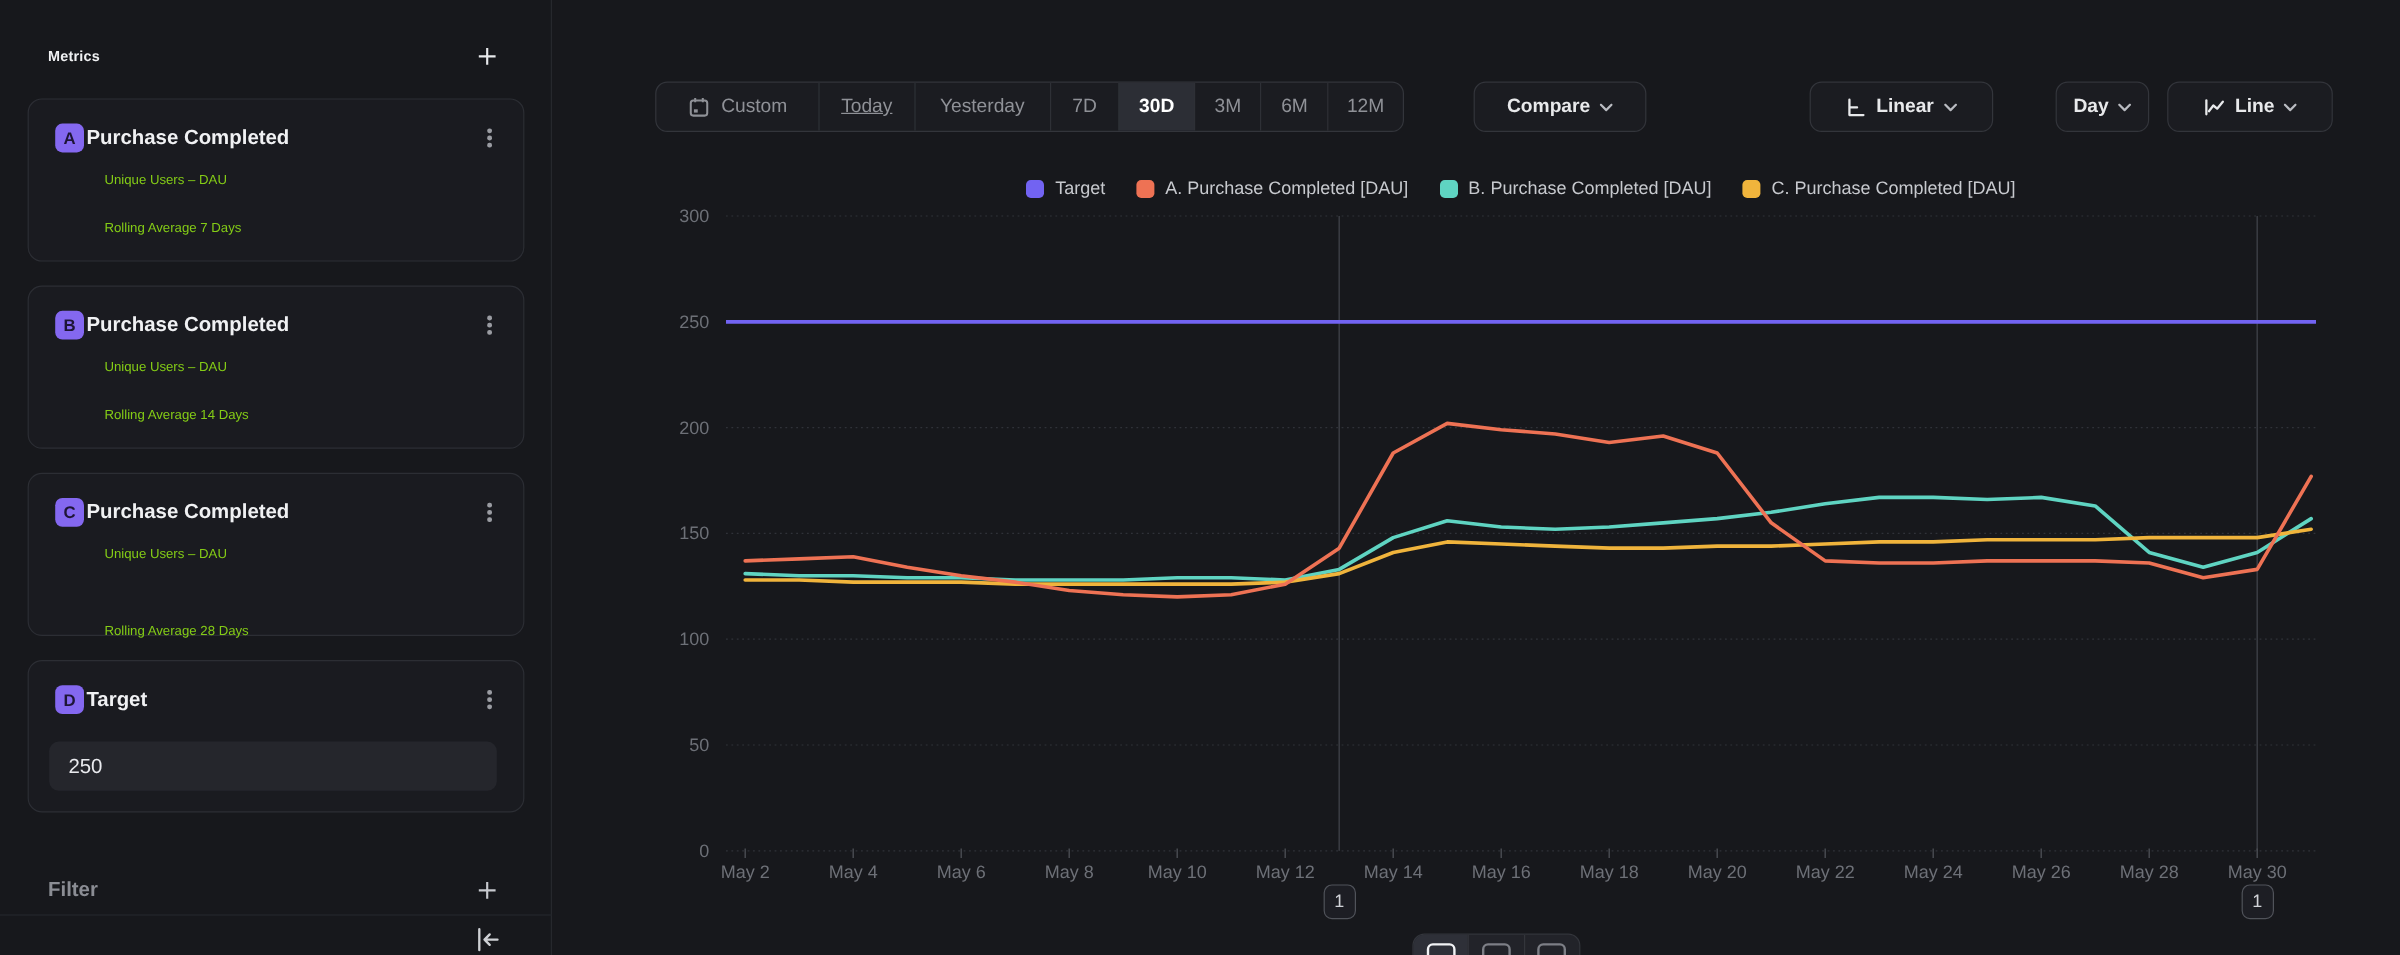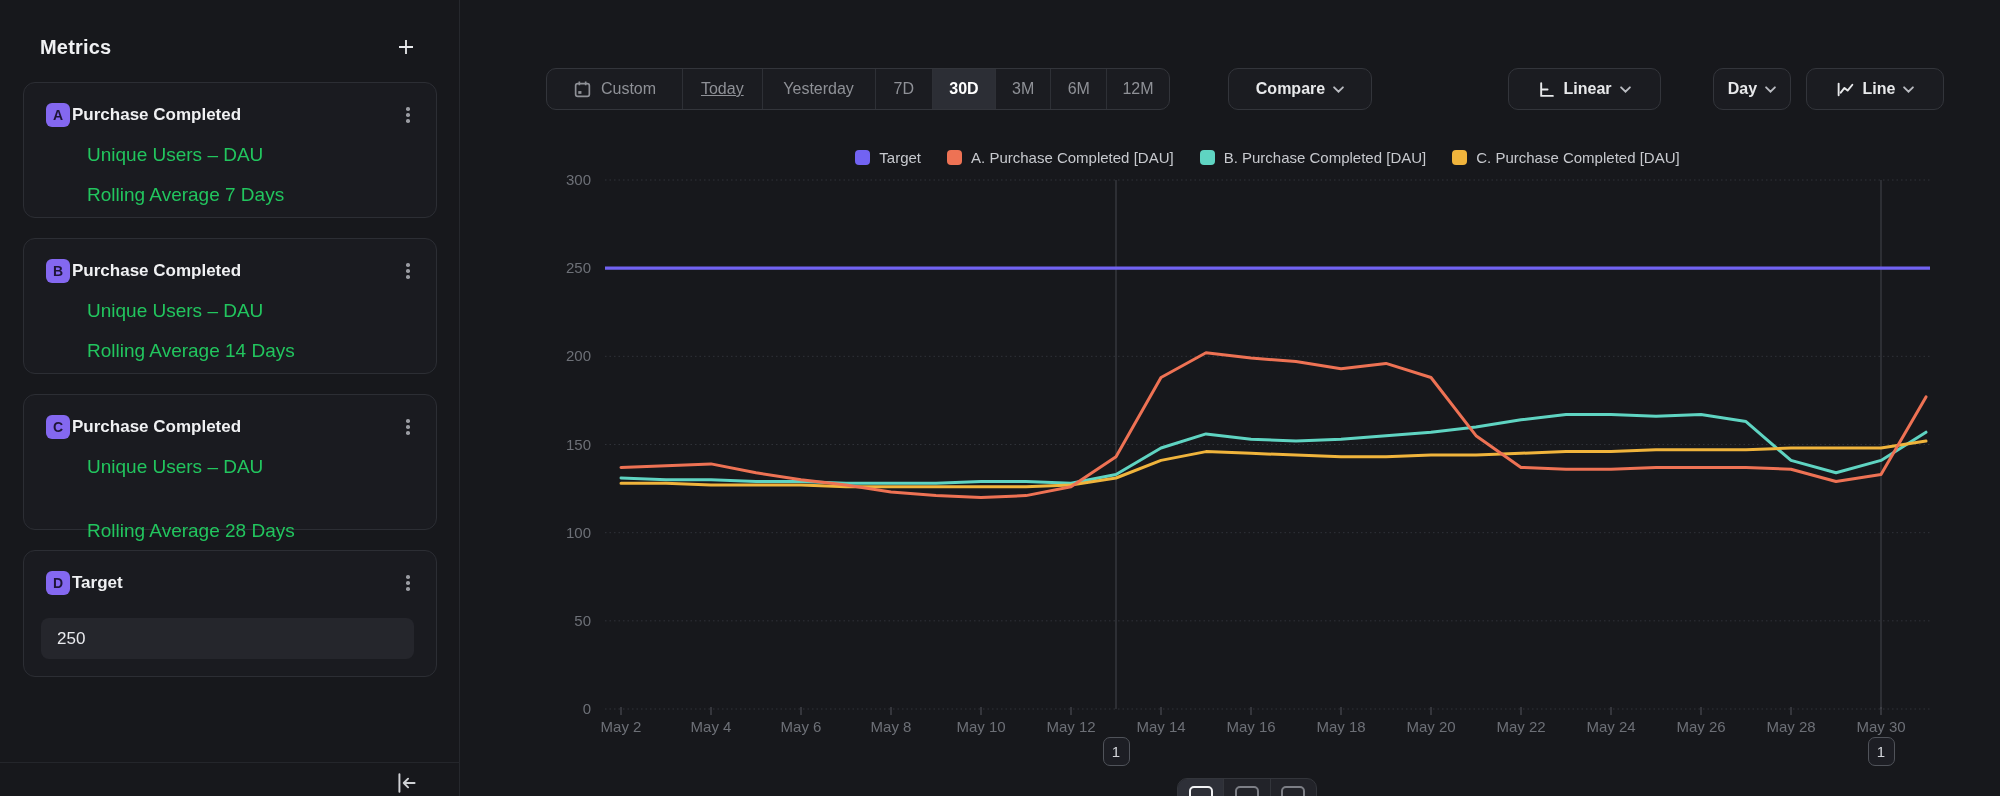--- a/index.html
+++ b/index.html
@@ -5,33 +5,33 @@
   * { margin:0; padding:0; box-sizing:border-box; }
   html,body { width:2000px; height:796px; overflow:hidden; background:#17181c;
     font-family:"Liberation Sans", sans-serif; }
   .app { position:relative; width:2000px; height:796px; background:#17181c; color:#ececef; }
 
   
   .sidebar { position:absolute; left:0; top:0; width:460px; height:796px;
     border-right:1px solid #26282d; }
   .sb-header { position:absolute; left:40px; top:34px; right:40px; display:flex;
     align-items:center; justify-content:space-between; }
-  .sb-title { font-size:20px; font-weight:700; color:#f0f1f3; letter-spacing:.2px; }
+  .sb-title { font-size:12px; font-weight:700; color:#f0f1f3; letter-spacing:.2px; }
   .icon-btn { width:26px; height:26px; display:flex; align-items:center; justify-content:center;
     cursor:pointer; background:none; border:none; }
   .card { position:absolute; left:23px; width:414px; border:1px solid #2c2e34;
     border-radius:12px; background:#1a1b20; }
   .card-head { position:absolute; left:22px; top:20px; right:20px; display:flex; align-items:center; }
   .badge { width:24px; height:24px; border-radius:6px; background:#8468f0; color:#1e1537;
     font-size:14px; font-weight:700; display:flex; align-items:center; justify-content:center; flex:0 0 auto; }
   .card-title { margin-left:2px; font-size:17px; font-weight:700; color:#f0f1f3; flex:1 1 auto; }
   .kebab { width:16px; height:22px; display:flex; flex-direction:column; align-items:center;
     justify-content:center; gap:2.5px; cursor:pointer; }
   .kebab i { width:3.5px; height:3.5px; border-radius:50%; background:#9a9ca2; }
-  .card-line { position:absolute; left:63px; font-size:19px; color:#22c55e; }
+  .card-line { position:absolute; left:63px; font-size:11px; color:#84cc16; }
   .target-input { position:absolute; left:17px; top:67px; width:373px; height:41px;
     background:#25262c; border:none; border-radius:8px; color:#e9eaee; font-size:17px;
     padding:0 16px; font-family:"Liberation Sans", sans-serif; outline:none; }
   .sb-filter { position:absolute; left:40px; top:729px; right:40px; display:flex;
     align-items:center; justify-content:space-between; }
   .filter-label { font-size:17px; font-weight:700; color:#8b8d94; }
   .sb-divider { position:absolute; left:0; top:762px; width:460px; height:1px; background:#24262b; }
   .collapse-btn { position:absolute; left:394px; top:770px; }
 
   
@@ -185,20 +185,28 @@
             <span class="card-title">Target</span>
             <span class="kebab">
               <i></i>
               <i></i>
               <i></i>
             </span>
           </div>
           <input class="target-input" value="250" style="">
         </div>
       </div>
+    <div class="sb-filter">
+      <span class="filter-label">Filter</span>
+      <button class="icon-btn">
+        <svg width="20" height="20" viewBox="0 0 20 20">
+          <path d="M10 3 V17 M3 10 H17" stroke="#c7c9ce" stroke-width="1.8" fill="none"></path>
+        </svg>
+      </button>
+    </div>
     <div class="sb-divider"></div>
     <button class="icon-btn collapse-btn">
       <svg width="26" height="26" viewBox="0 0 24 24">
         <path d="M5 4 V20 M19 12 H9 M13 8 L9 12 L13 16" stroke="#cfd1d5" stroke-width="1.8" fill="none" stroke-linecap="round" stroke-linejoin="round"></path>
       </svg>
     </button>
   </div>
 
   <div class="seg-control" id="seg-root">
       <div class="seg" style="width: 146px;">

